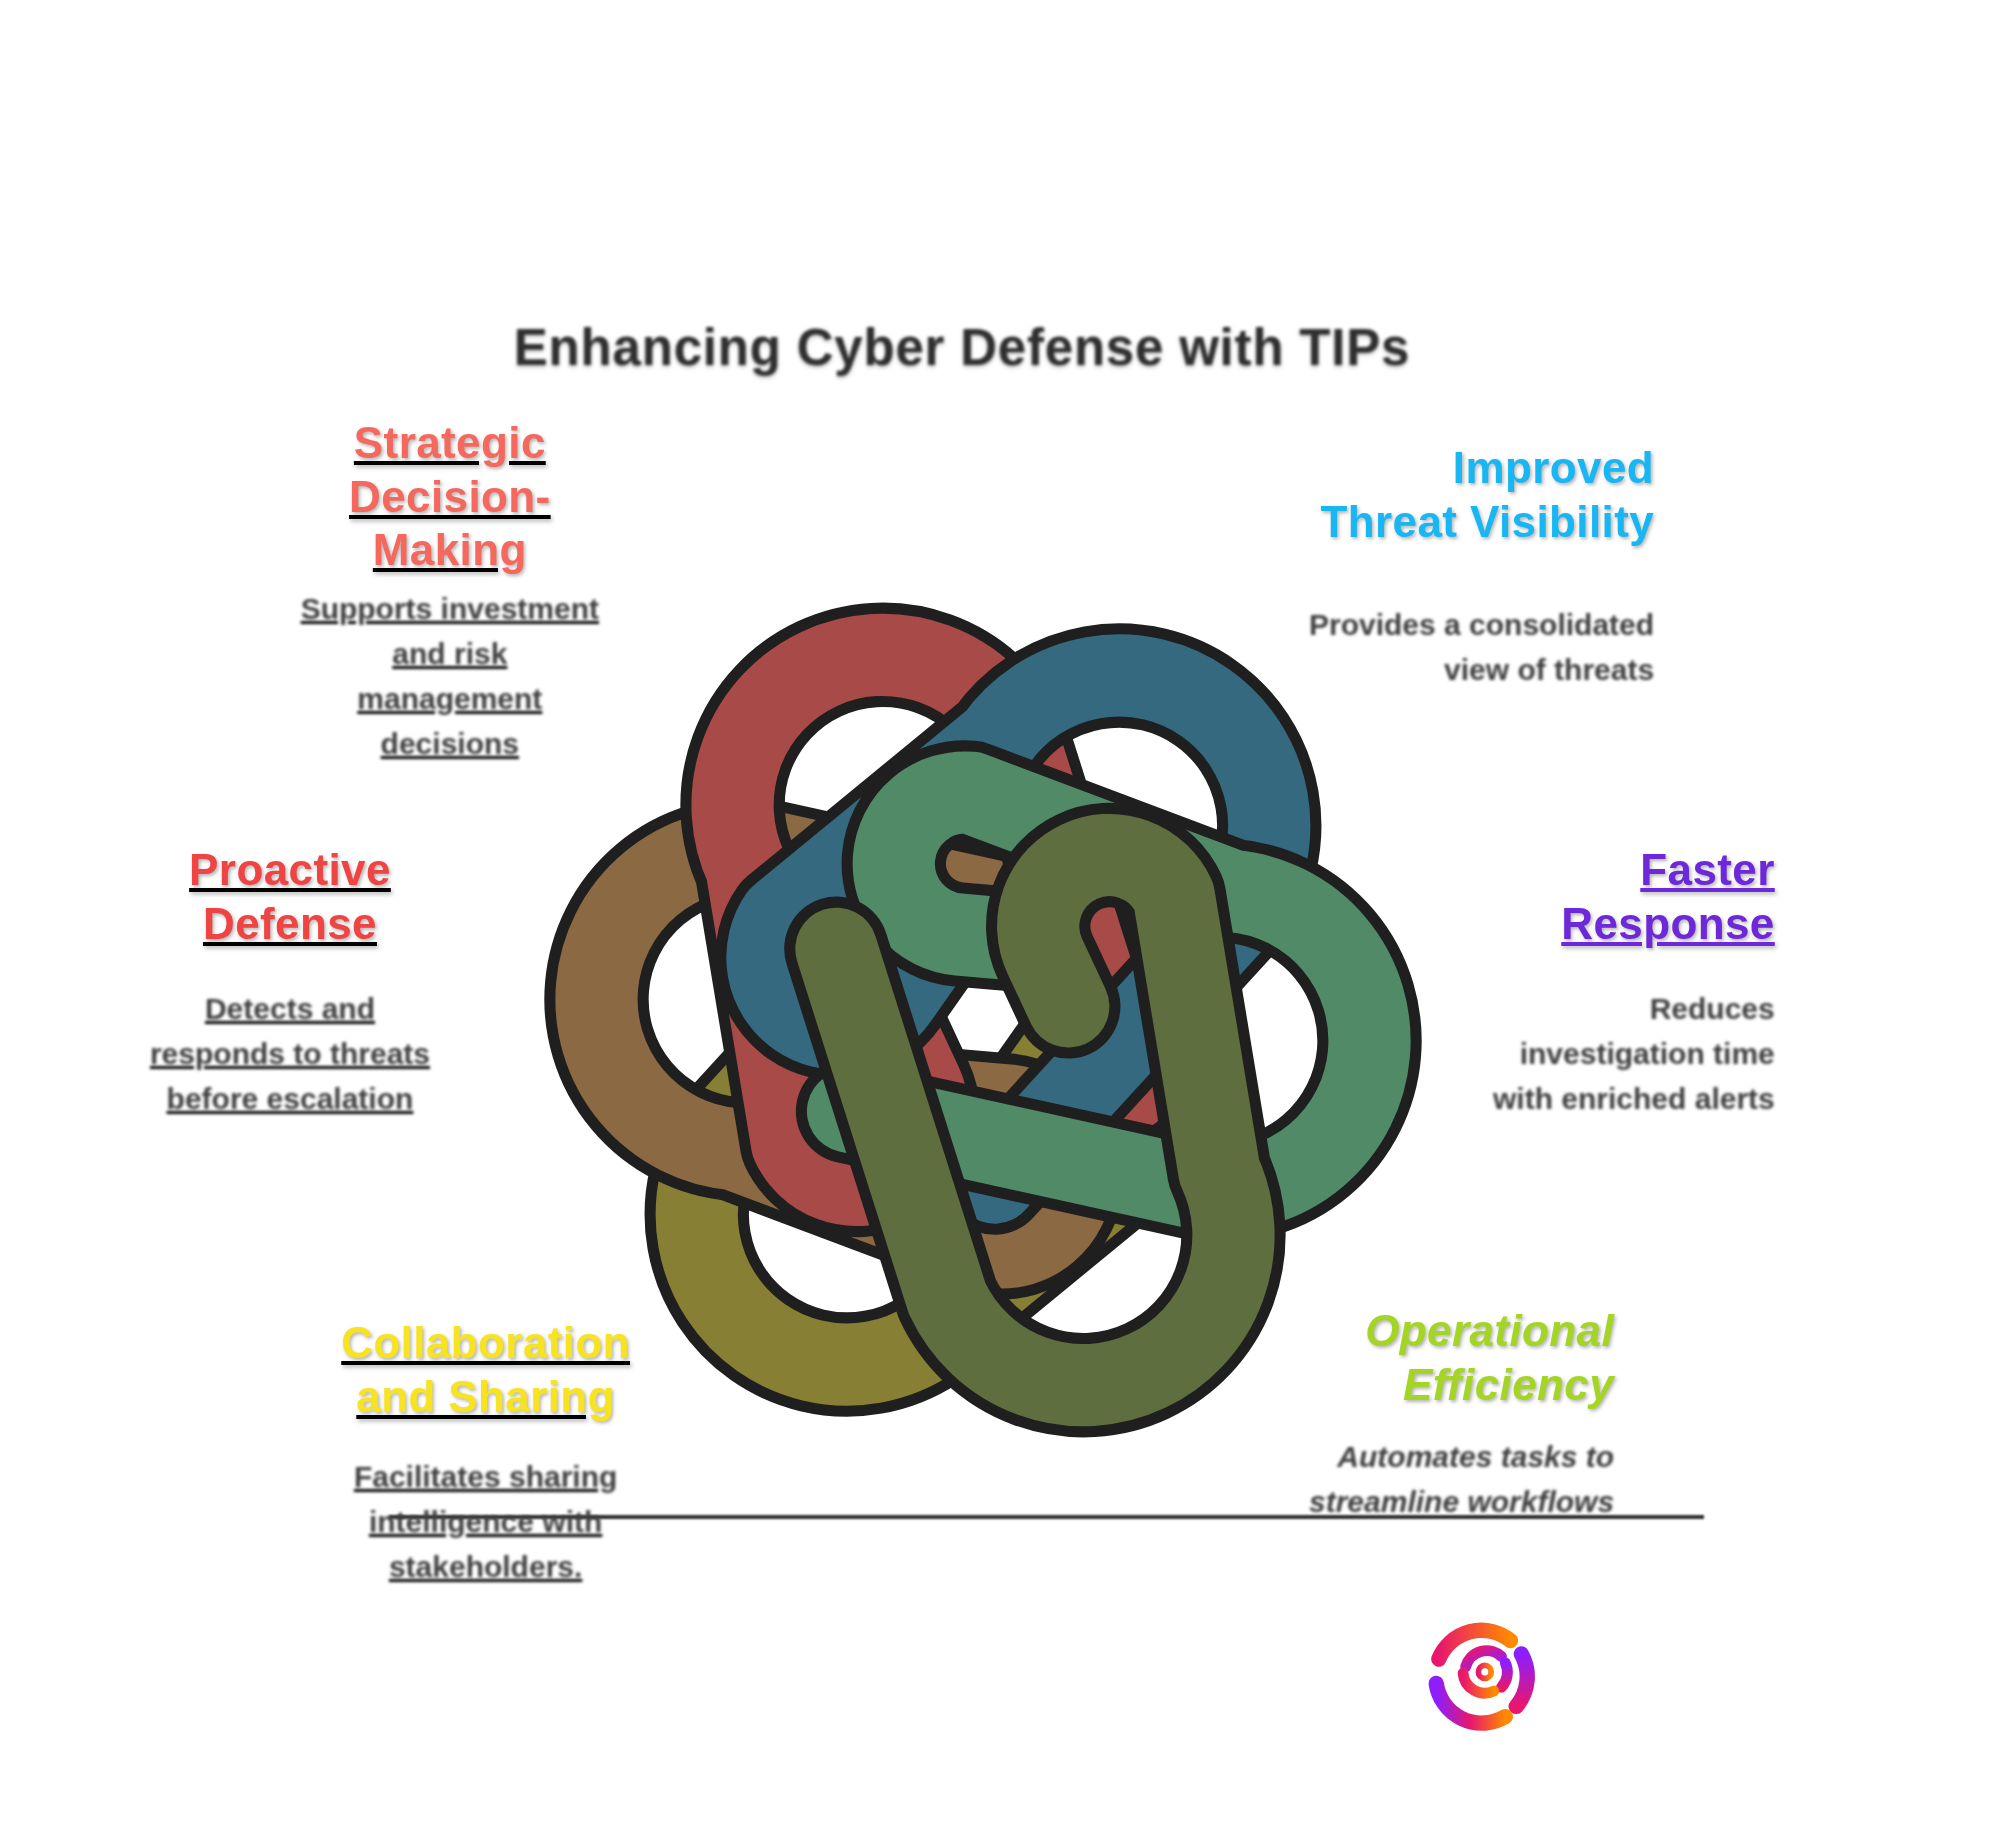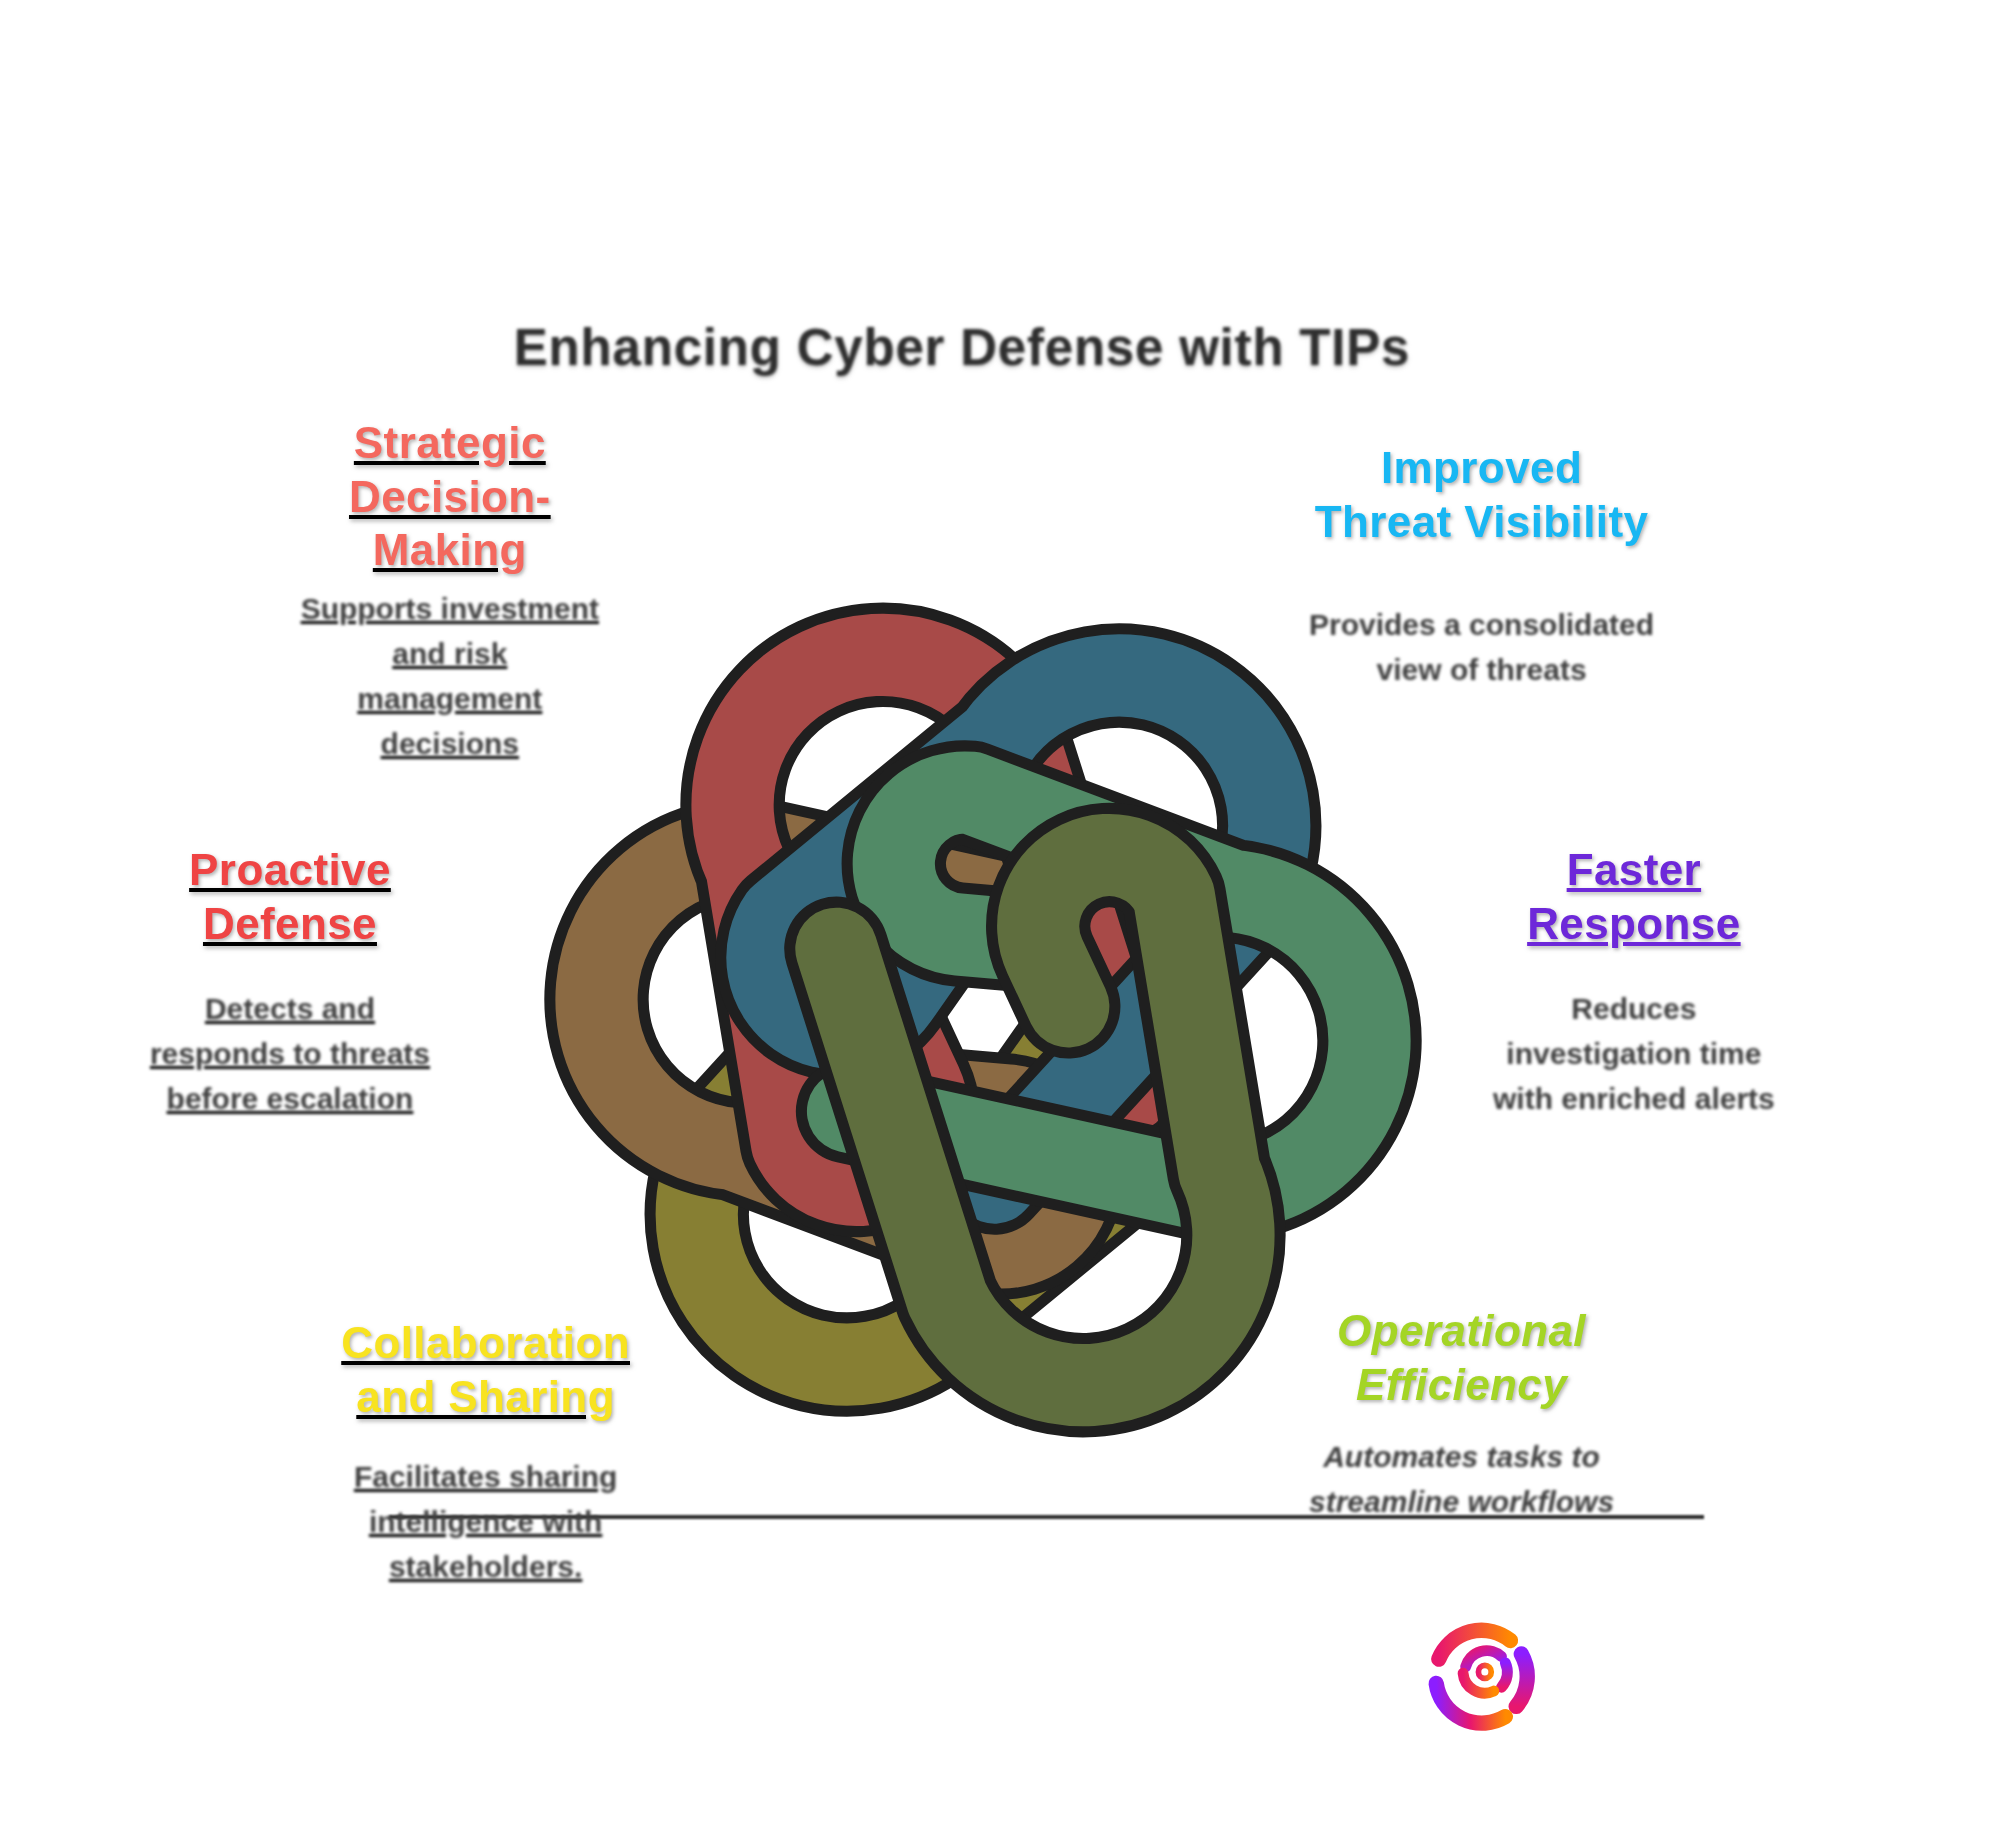--- a/index.html
+++ b/index.html
@@ -17,21 +17,21 @@
   .benefit-heading{
     font-size:44px;font-weight:800;line-height:1.22;letter-spacing:0.4px;
     white-space:pre-line;filter:blur(0.5px);
     text-shadow:1.6px 2.3px 3.9px rgba(115,115,115,.55);
   }
   .benefit-desc{
     font-size:30px;font-weight:600;line-height:1.5;color:#3f3f3f;
     white-space:pre-line;filter:blur(1.5px);
   }
   .align-right{text-align:center;text-decoration:underline;}
-  .align-left{text-align:center;}
+  .align-left{text-align:right;}
   .b0{right:1393px;top:416px;}  .b0 .benefit-desc{margin-top:9.3px;}
   .b1{left:1309px;top:441px;}   .b1 .benefit-desc{margin-top:54px;}
   .b2{right:1562px;top:843px;} .b2 .benefit-desc{margin-top:36px;}
   .b3{left:1493px;top:843px;}  .b3 .benefit-desc{margin-top:36px;}
   .b4{right:1362px;top:1304px;} .b4 .benefit-desc{margin-top:31px;}
   .b5{left:1309px;top:1304px;font-style:italic;}  .b5 .benefit-desc{margin-top:23px;}
   .c0{color:#f4685e;} .c1{color:#18b7f3;} .c2{color:#ef4444;}
   .c3{color:#6d28d9;text-decoration:underline;} .c4{color:#f8e320;margin-top:12px;} .c5{color:#a4d525;}
   .knot-svg{position:absolute;left:477px;top:514px;width:1012px;height:1012px;z-index:1;}
   .divider{

